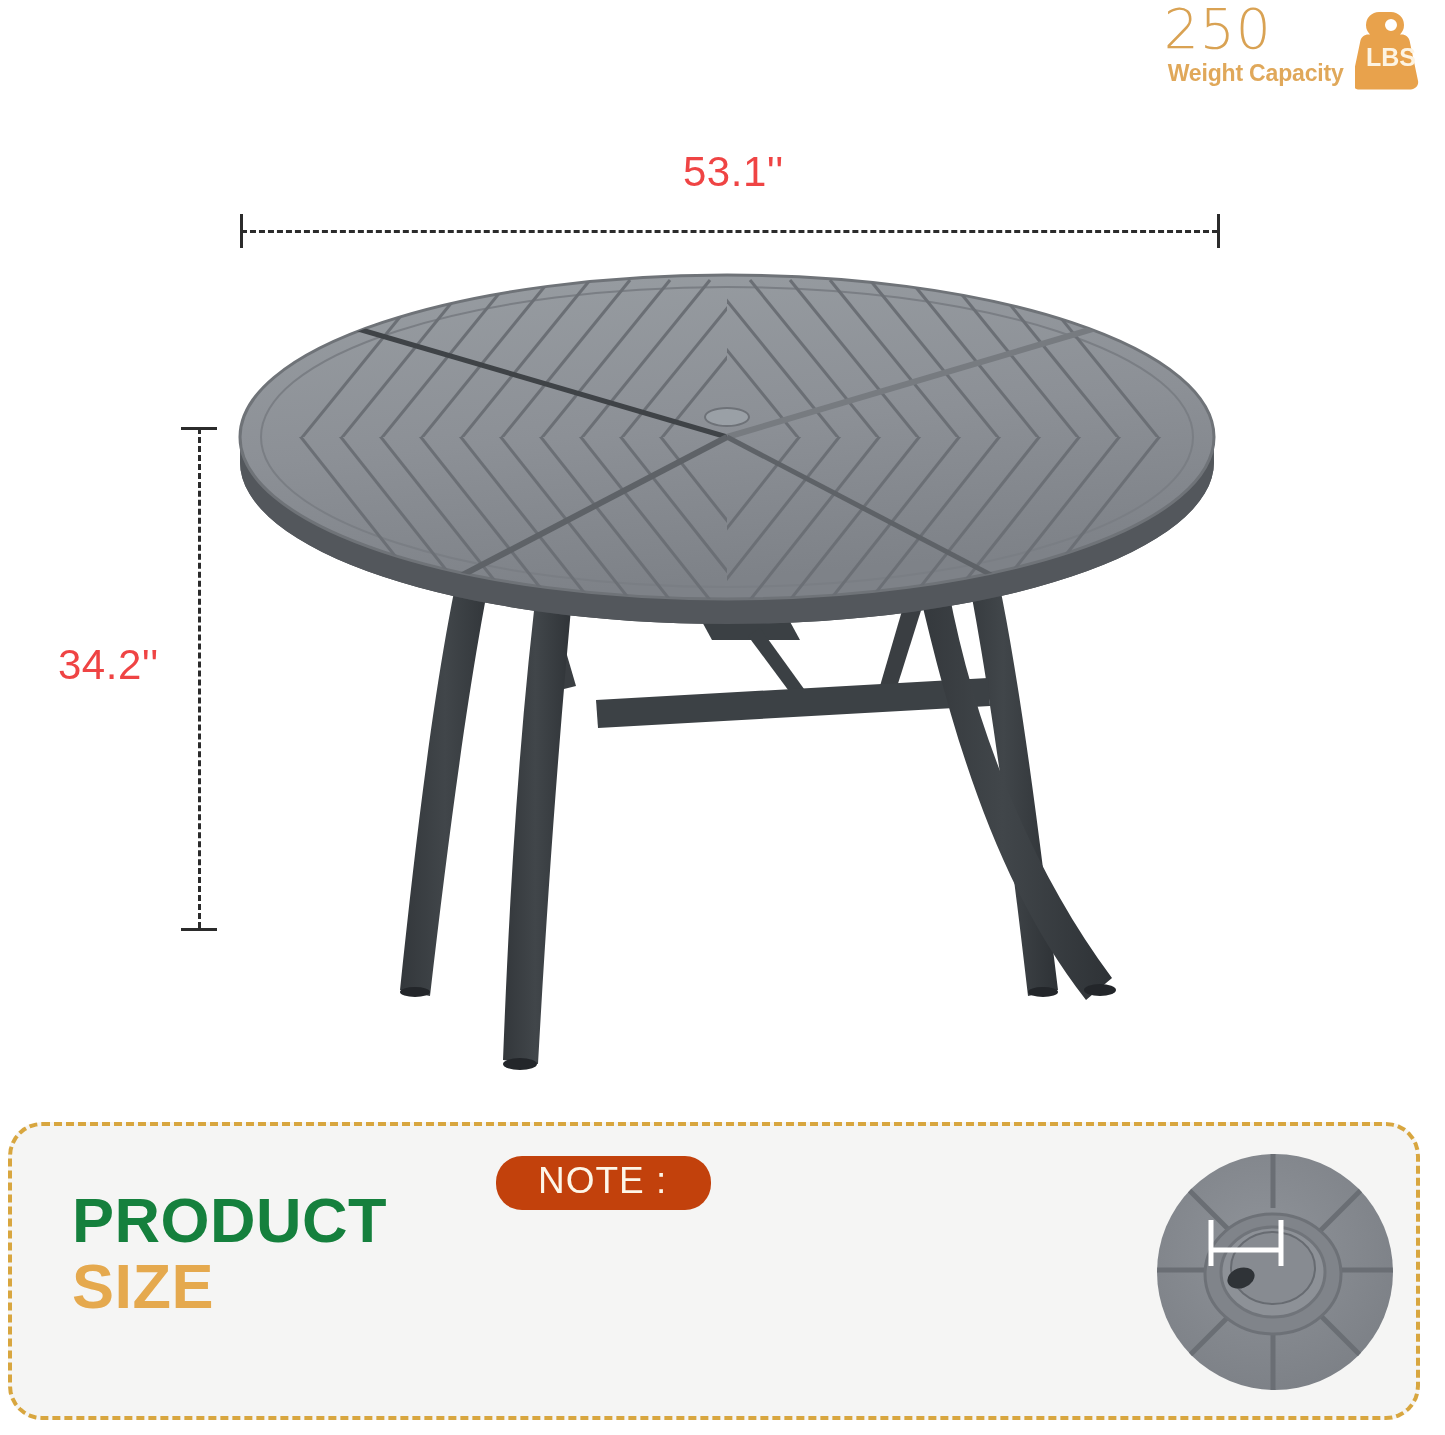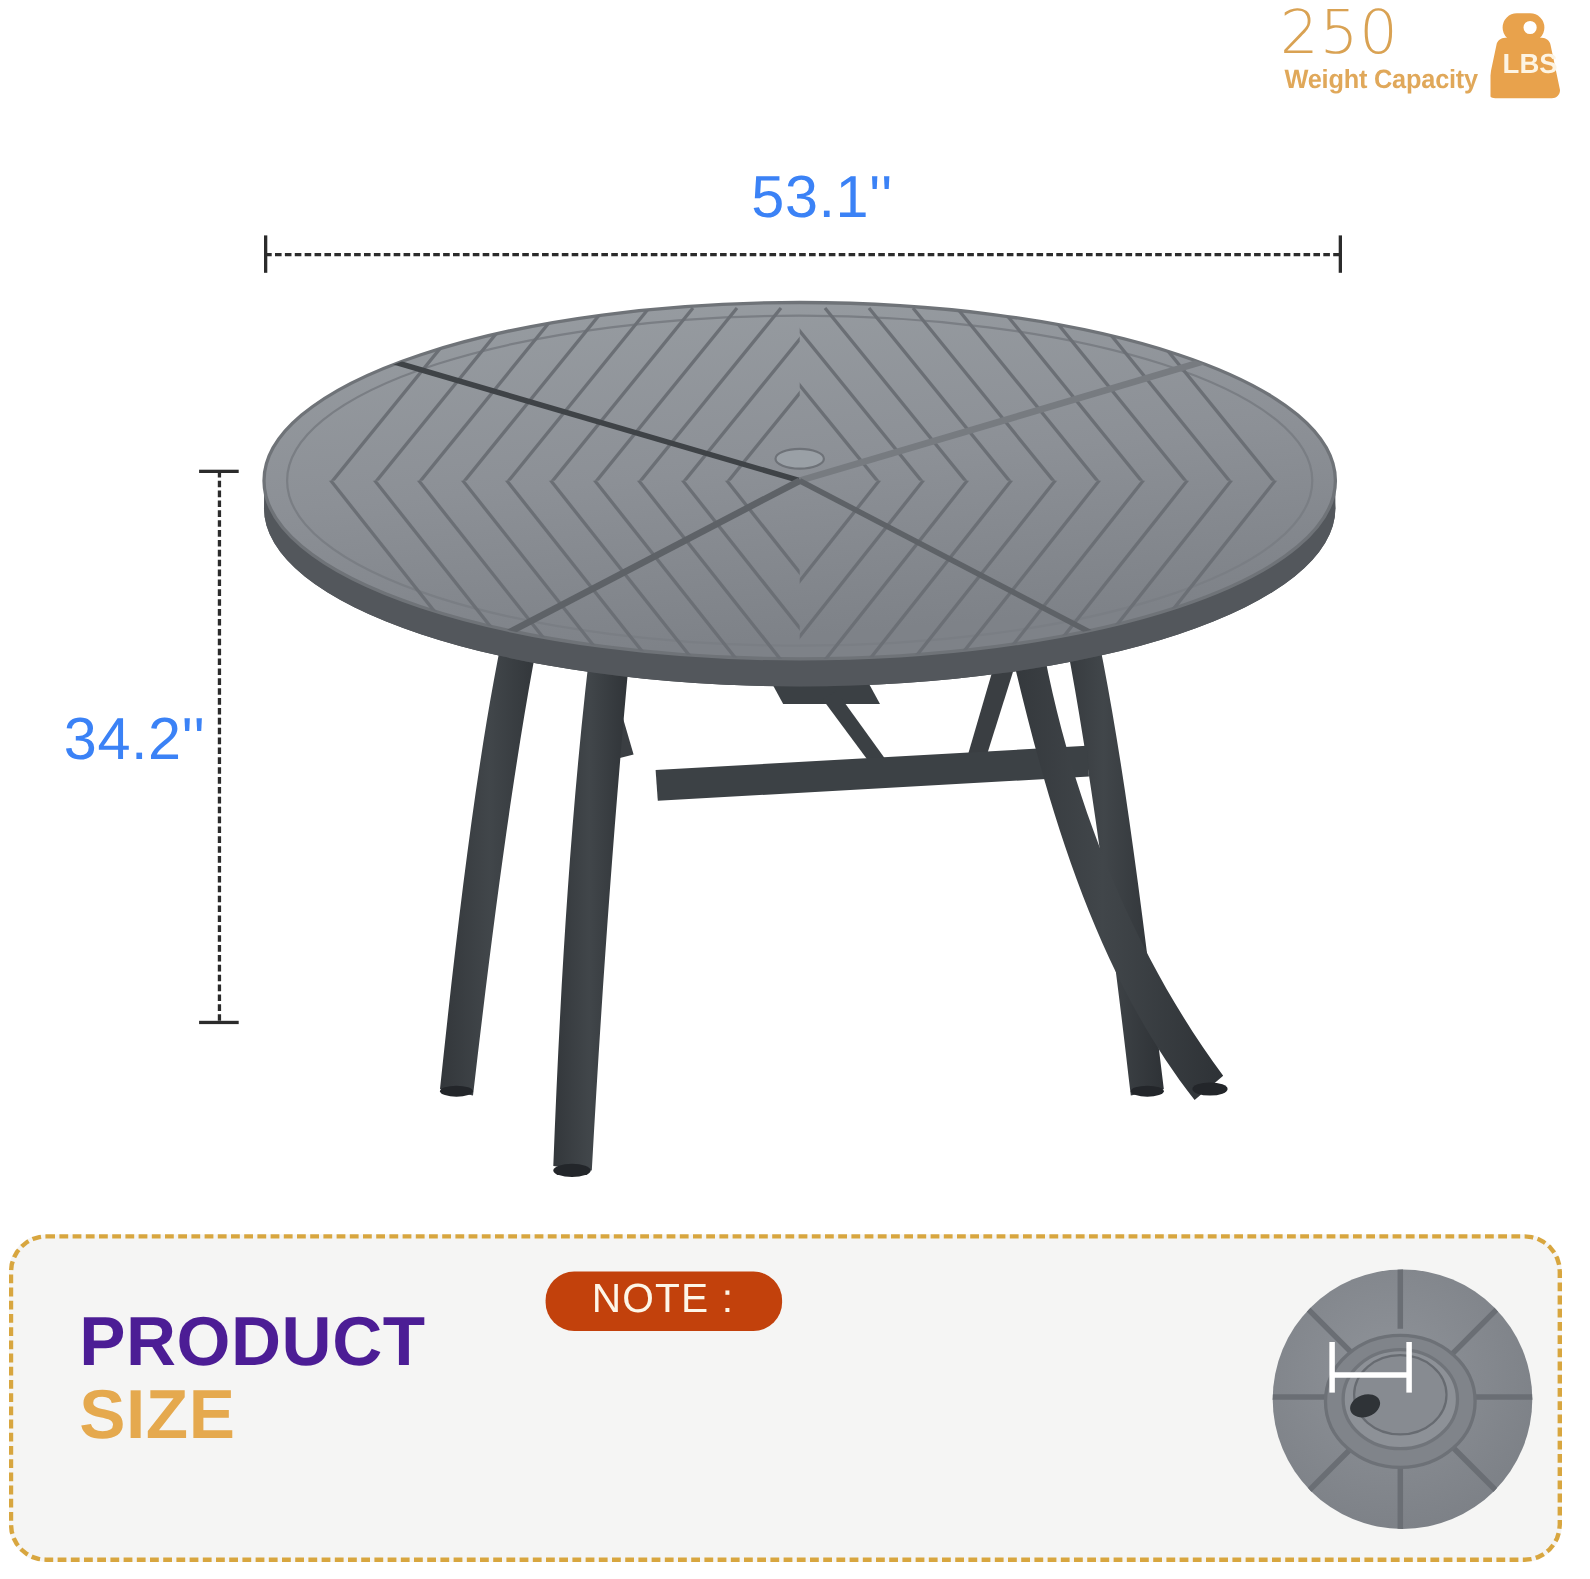--- a/index.html
+++ b/index.html
@@ -50,22 +50,22 @@
   #weight-icon-wrap {
     position: relative;
     width: 72px;
     height: 82px;
     margin-top: 6px;
   }
 
   
   .dim-label {
     position: absolute;
-    font-size: 54px;
-    color: #3b82f6;
+    font-size: 42px;
+    color: #ef4444;
     font-family: "Liberation Sans", sans-serif;
     letter-spacing: 0.5px;
     white-space: nowrap;
   }
   #width-label { left: 683px; top: 148px; }
   #height-label { left: 58px; top: 641px; }
 
   .dim-hline {
     position: absolute;
     border-top: 3px dashed #2b2b2b;
@@ -113,21 +113,21 @@
   }
   #product-size-block {
     position: absolute;
     left: 60px;
     top: 62px;
     line-height: 1.04;
   }
   #product-word {
     font-size: 63px;
     font-weight: bold;
-    color: #4c1d95;
+    color: #15803d;
     letter-spacing: 0.5px;
     font-family: "Liberation Sans", sans-serif;
   }
   #size-word {
     font-size: 63px;
     font-weight: bold;
     color: #e5a94e;
     letter-spacing: 0.5px;
     font-family: Liberation Sans, sans-serif;
   }

